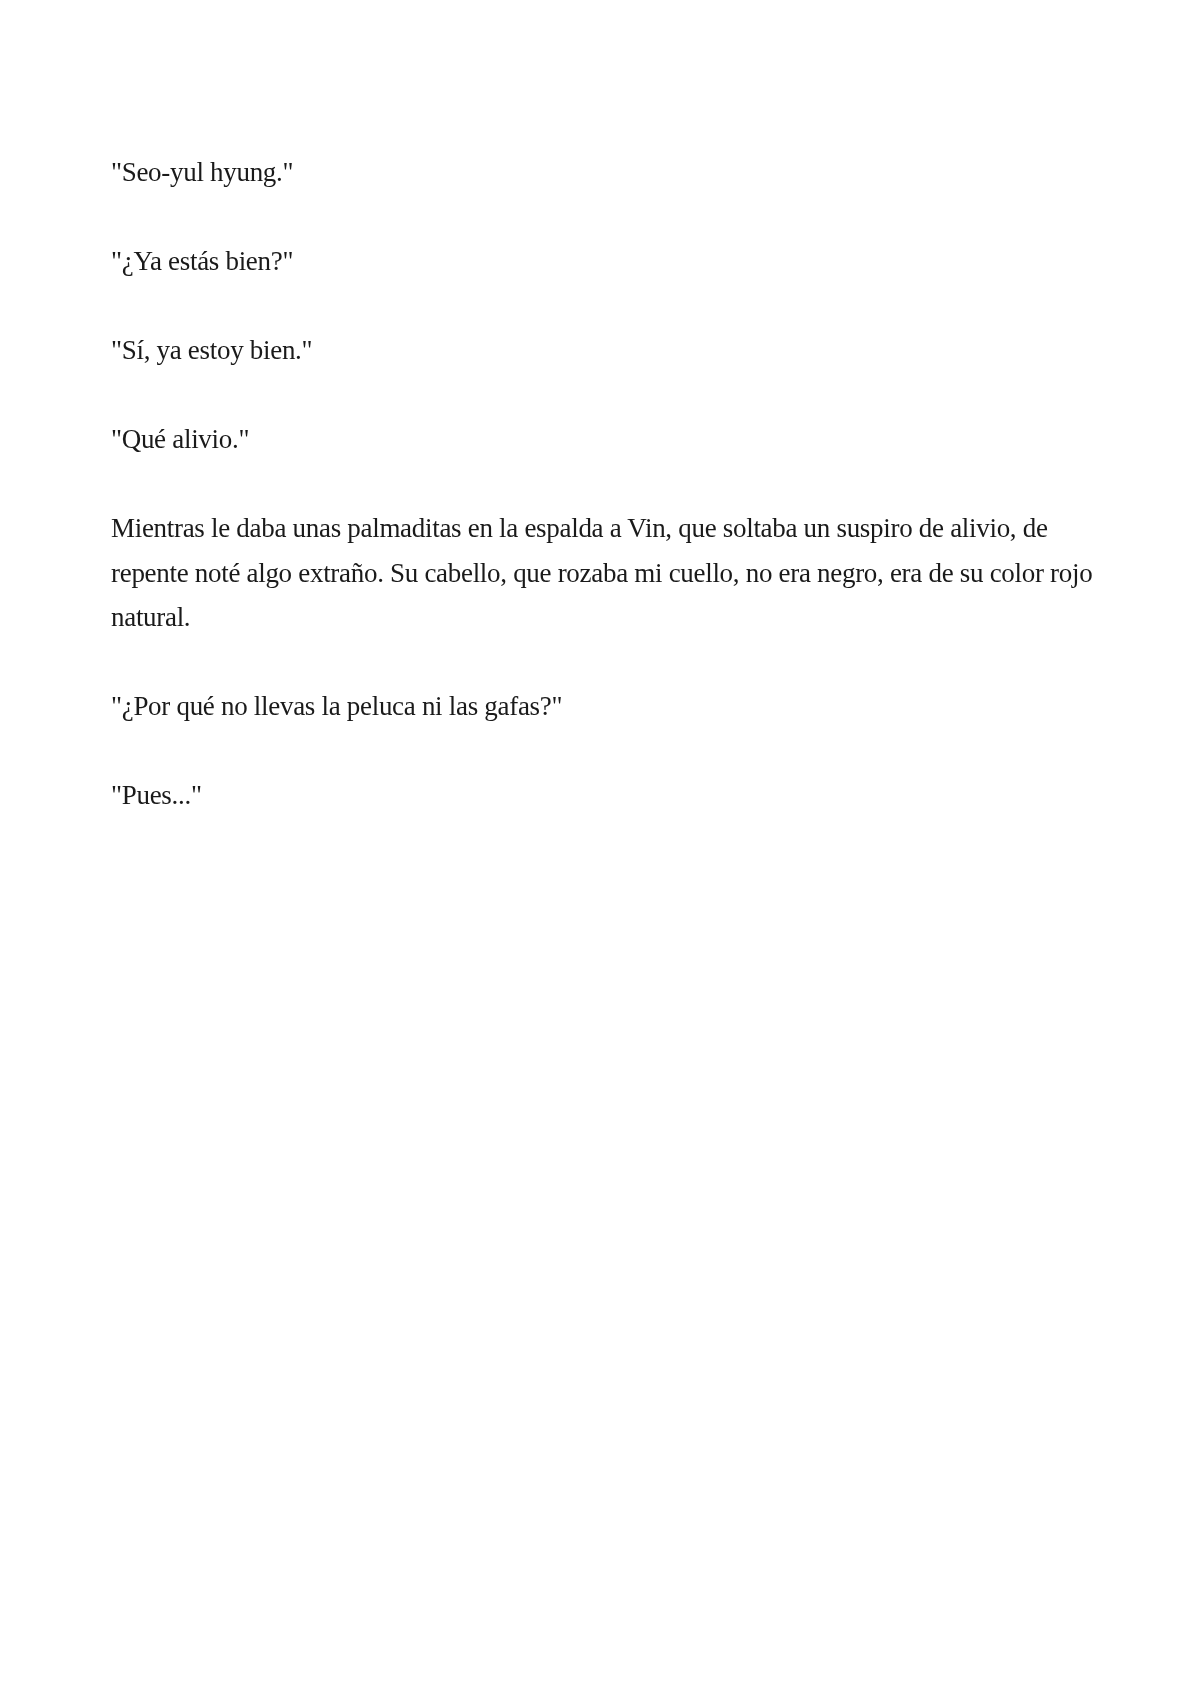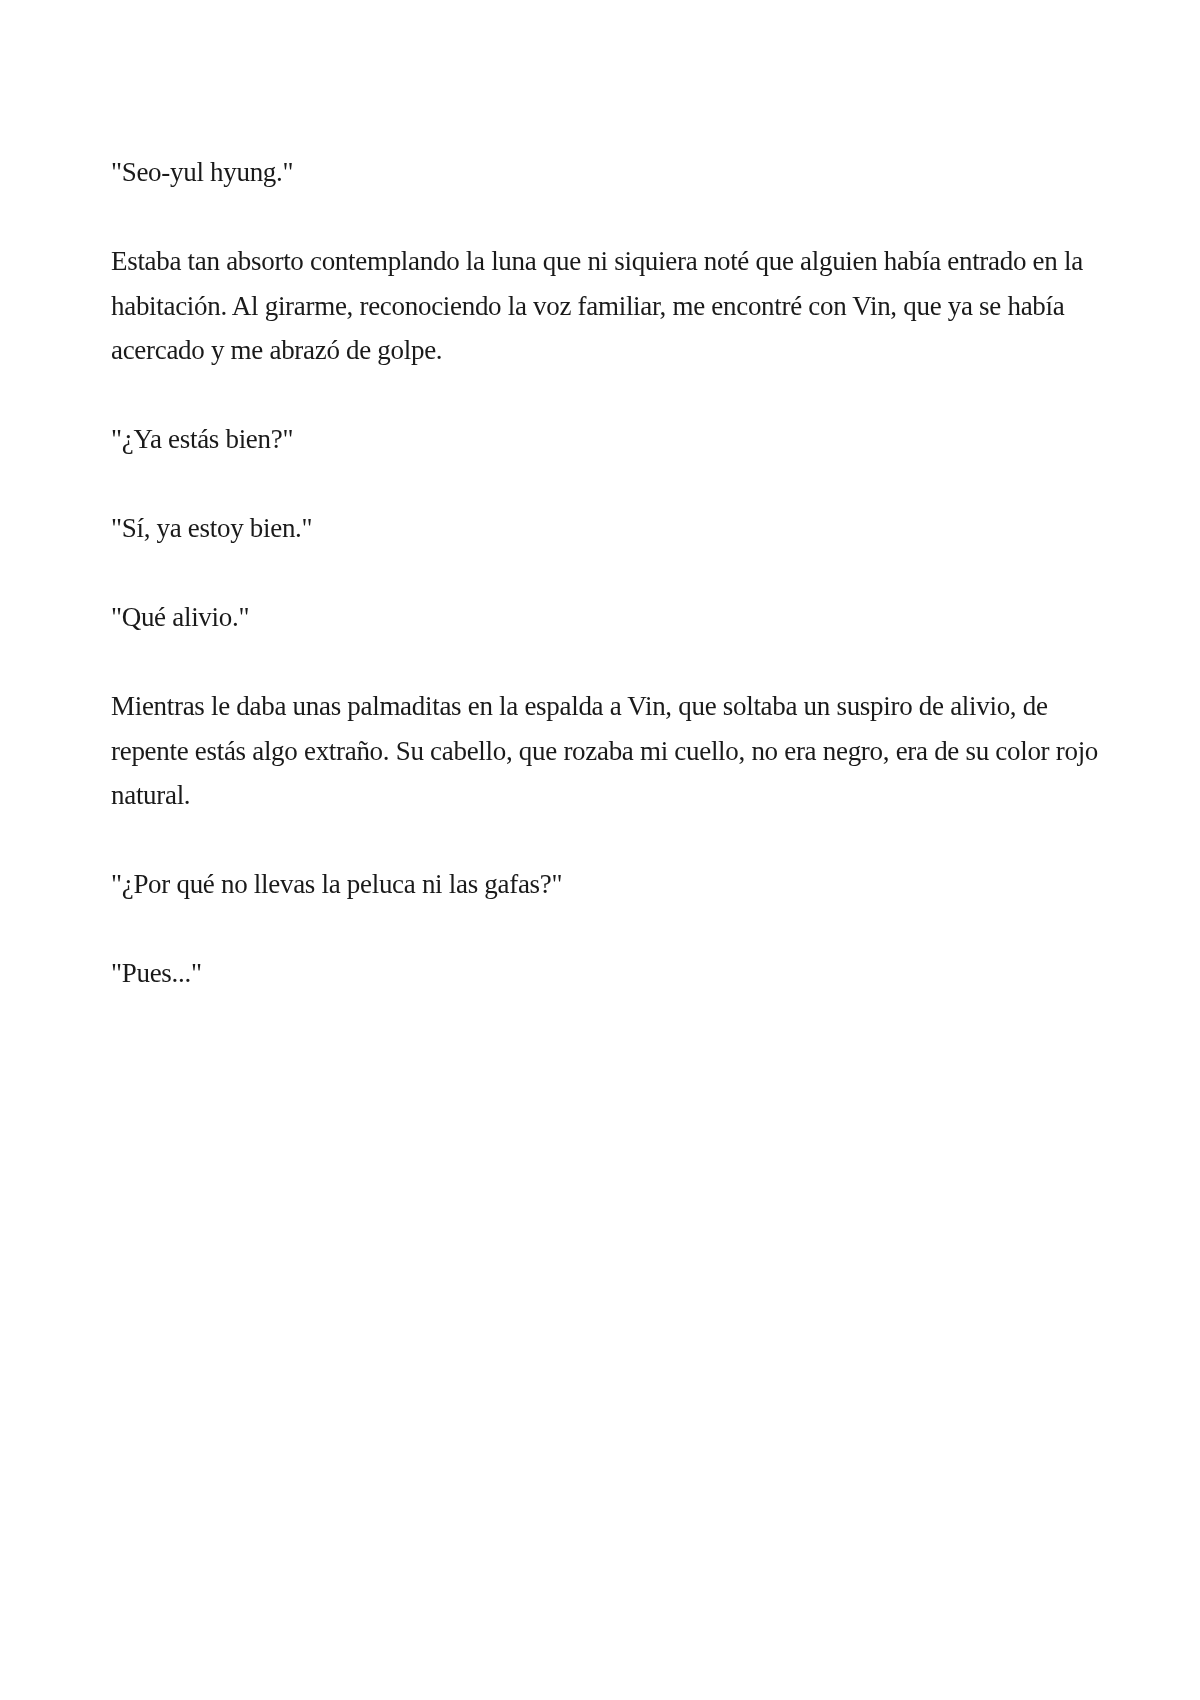--- a/index.html
+++ b/index.html
@@ -15,20 +15,19 @@
       color: #1a1a1a;
       letter-spacing: -0.3px;
     }
     .para { margin: 0 0 44.5px 0; }
   </style>
 </head>
 <body>
 
 <div class="page">
   <p class="para">"Seo-yul hyung."</p>
-  <p class="para">Estaba tan absorto contemplando la luna que ni siquiera noté que alguien había entrado en la habitación. Al girarme, reconociendo la voz familiar, me encontré con Vin, que ya se había acercado y me abrazó de golpe.</p>
   <p class="para">"¿Ya estás bien?"</p>
   <p class="para">"Sí, ya estoy bien."</p>
   <p class="para">"Qué alivio."</p>
-  <p class="para">Mientras le daba unas palmaditas en la espalda a Vin, que soltaba un suspiro de alivio, de repente estás algo extraño. Su cabello, que rozaba mi cuello, no era negro, era de su color rojo natural.</p>
+  <p class="para">Mientras le daba unas palmaditas en la espalda a Vin, que soltaba un suspiro de alivio, de repente noté algo extraño. Su cabello, que rozaba mi cuello, no era negro, era de su color rojo natural.</p>
   <p class="para">"¿Por qué no llevas la peluca ni las gafas?"</p>
   <p class="para">"Pues..."</p>
 </div>
 
 </body></html>

